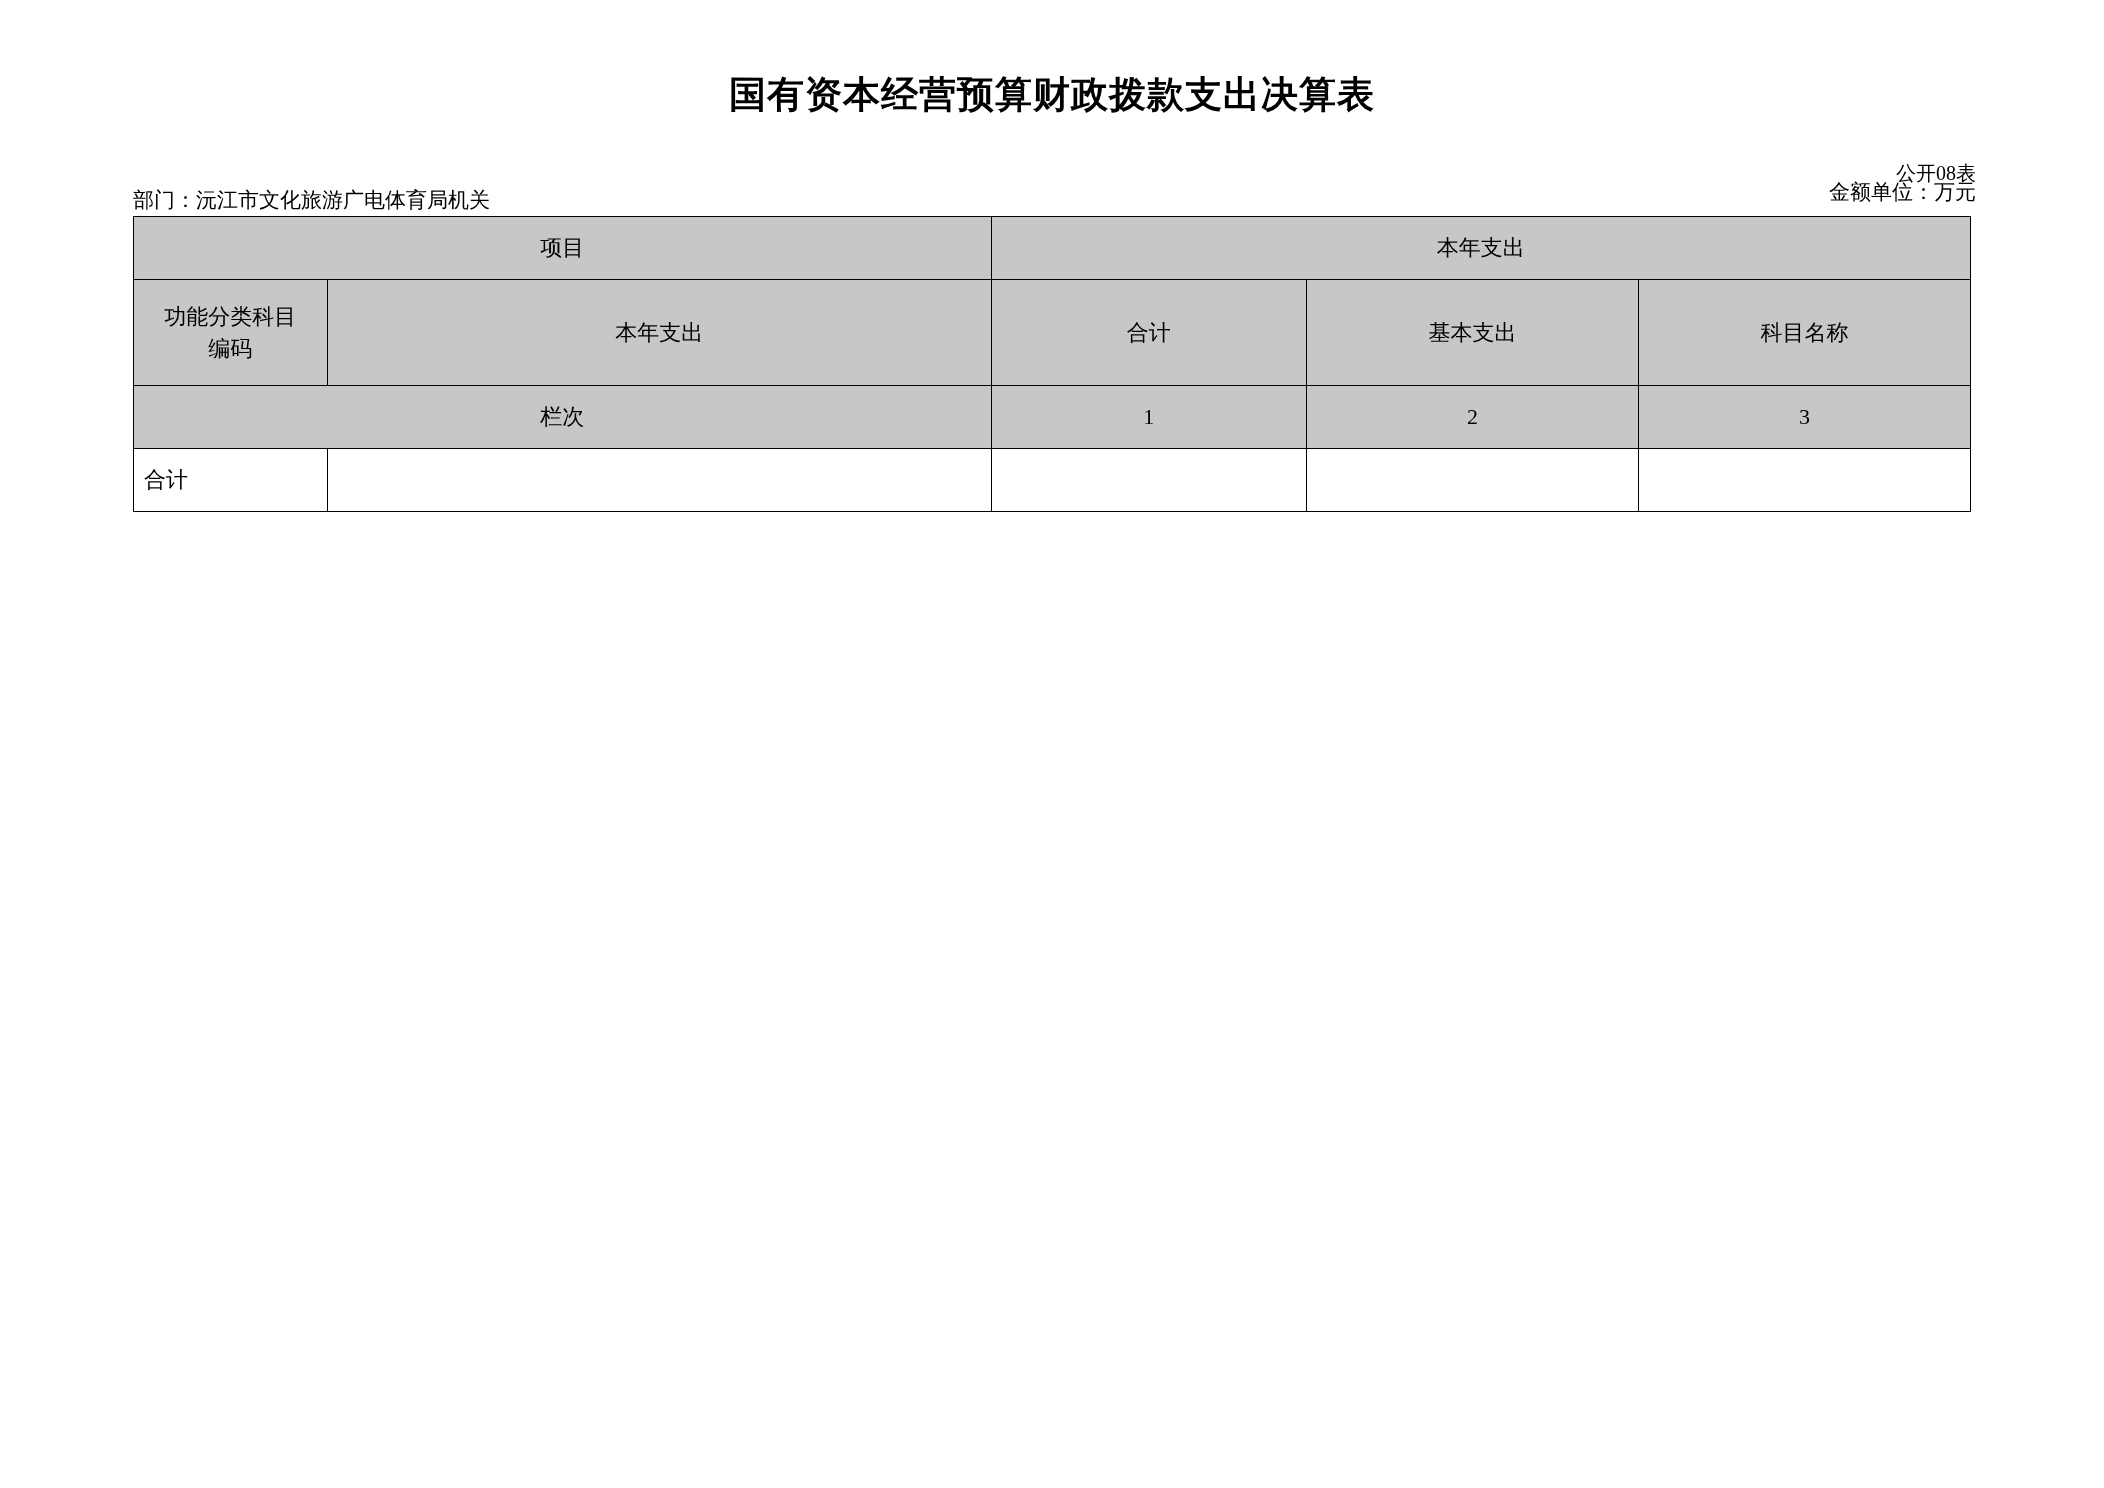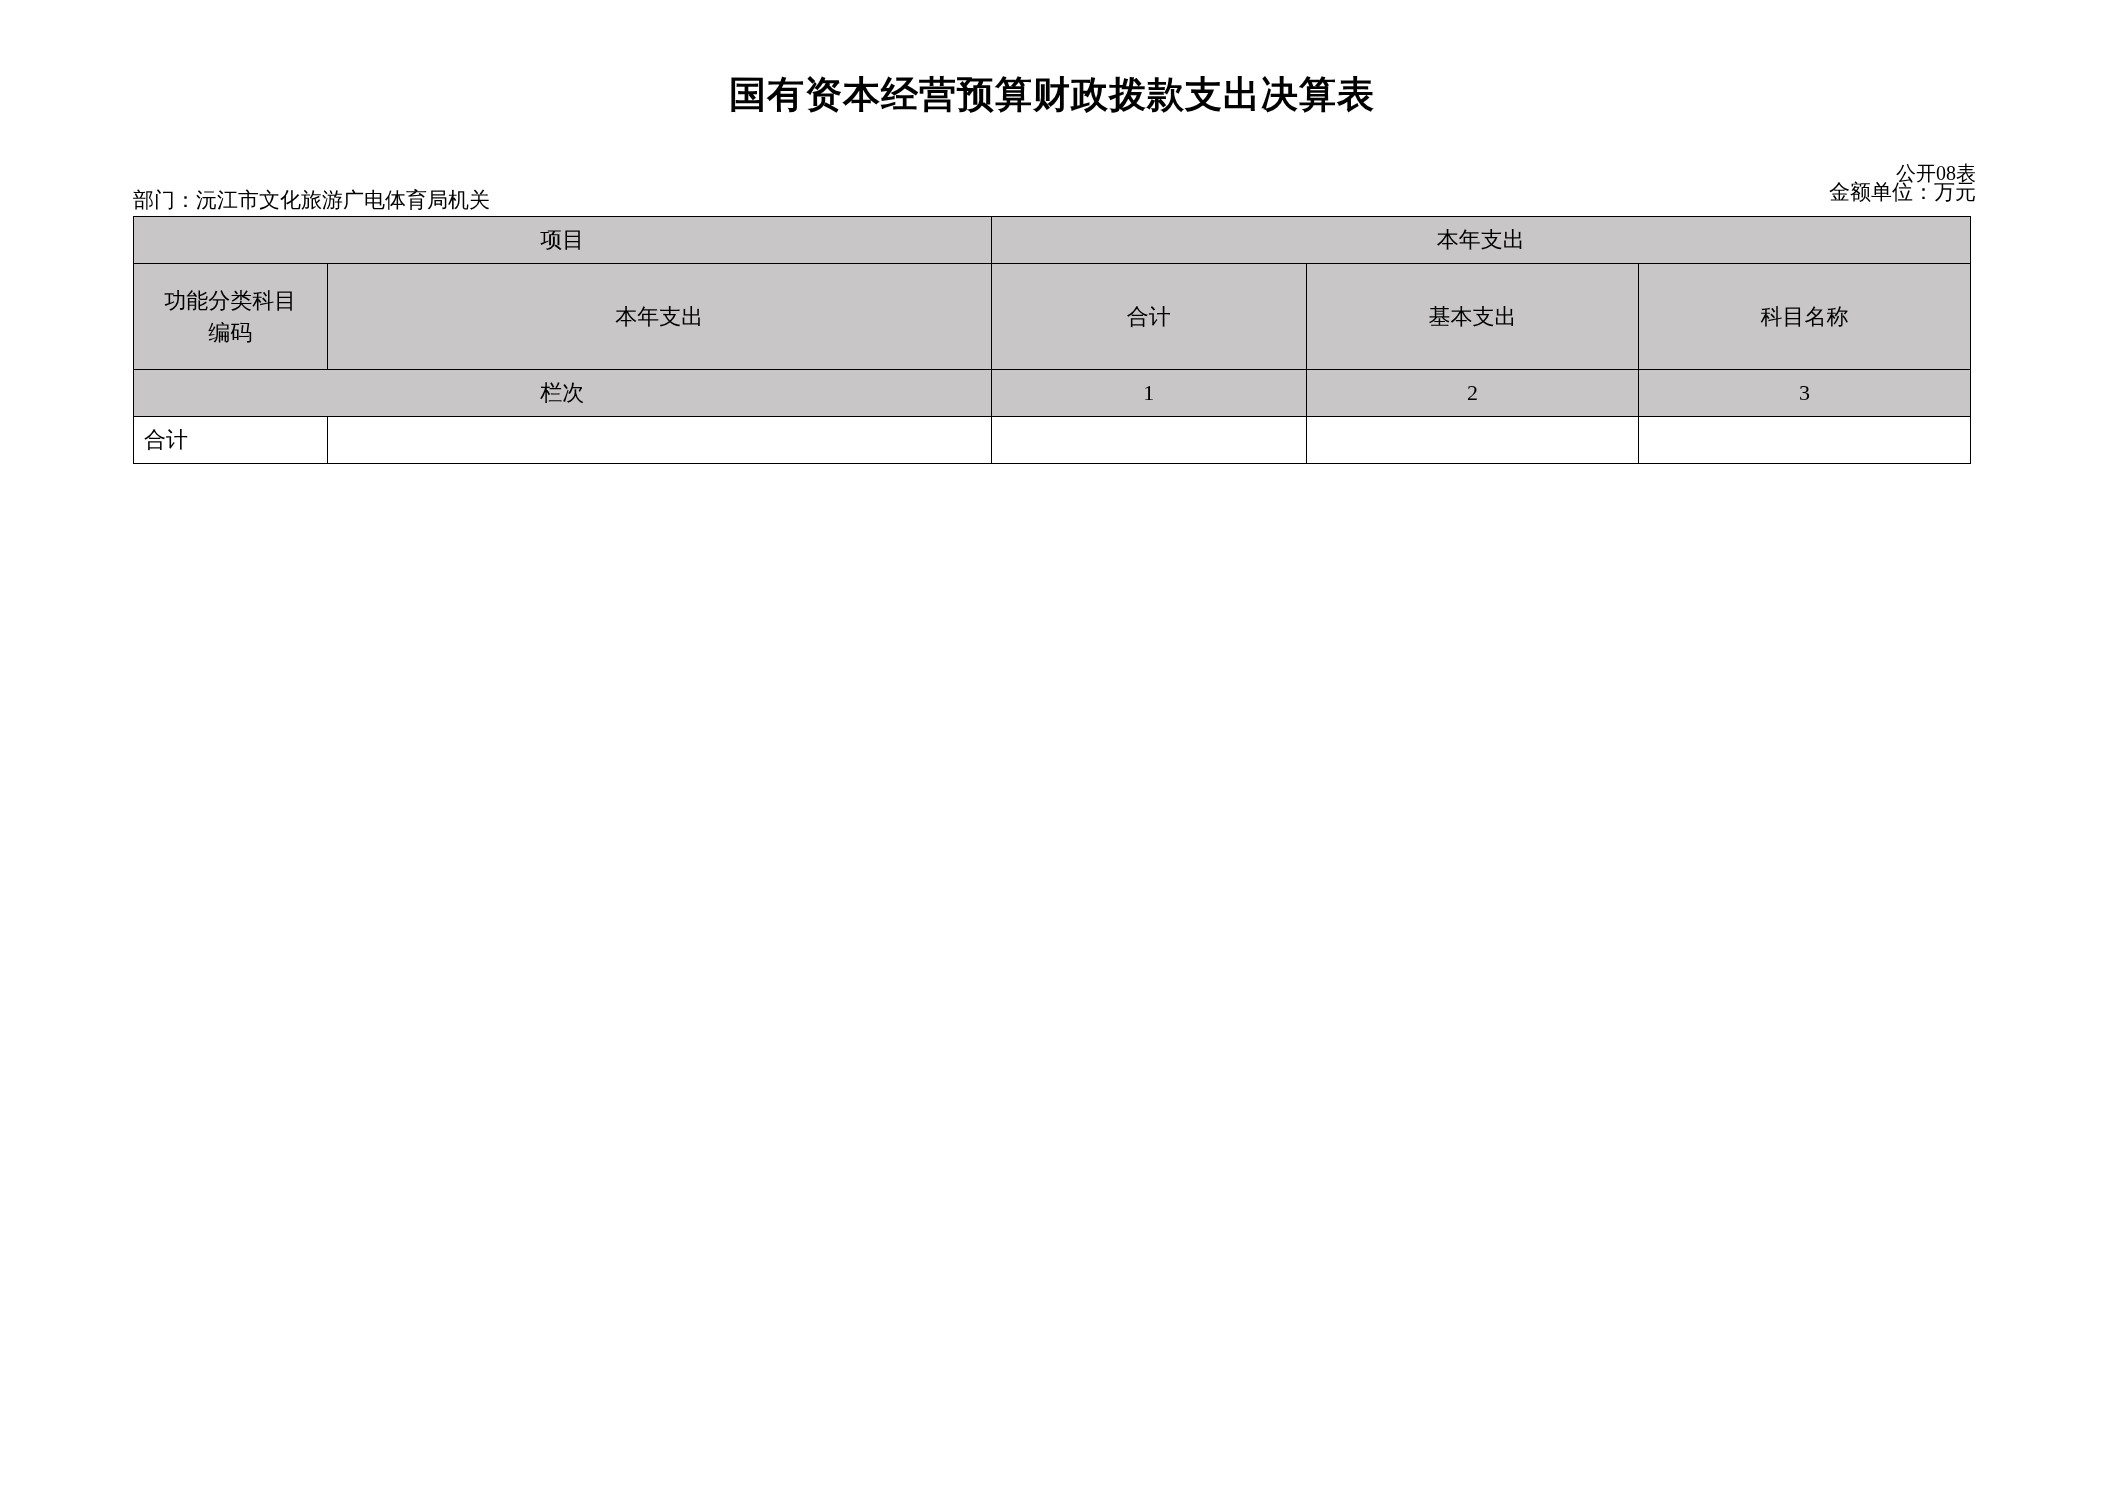--- a/index.html
+++ b/index.html
@@ -64,21 +64,21 @@
     top: 216px;
     width: 1838px;
     border-collapse: collapse;
     table-layout: fixed;
   }
   table.main td {
     border: 1px solid #000000;
     font-size: 22px;
     text-align: center;
     vertical-align: middle;
-    padding: 8px;
+    padding: 16px;
   }
   .hdr {
     background: #c8c6c6;
   }
   .r1 { height: 42px; }
   .r2 { height: 106px; }
   .r3 { height: 29px; }
   .r4 { height: 46px; }
   .cell-left {
     text-align: left !important;

